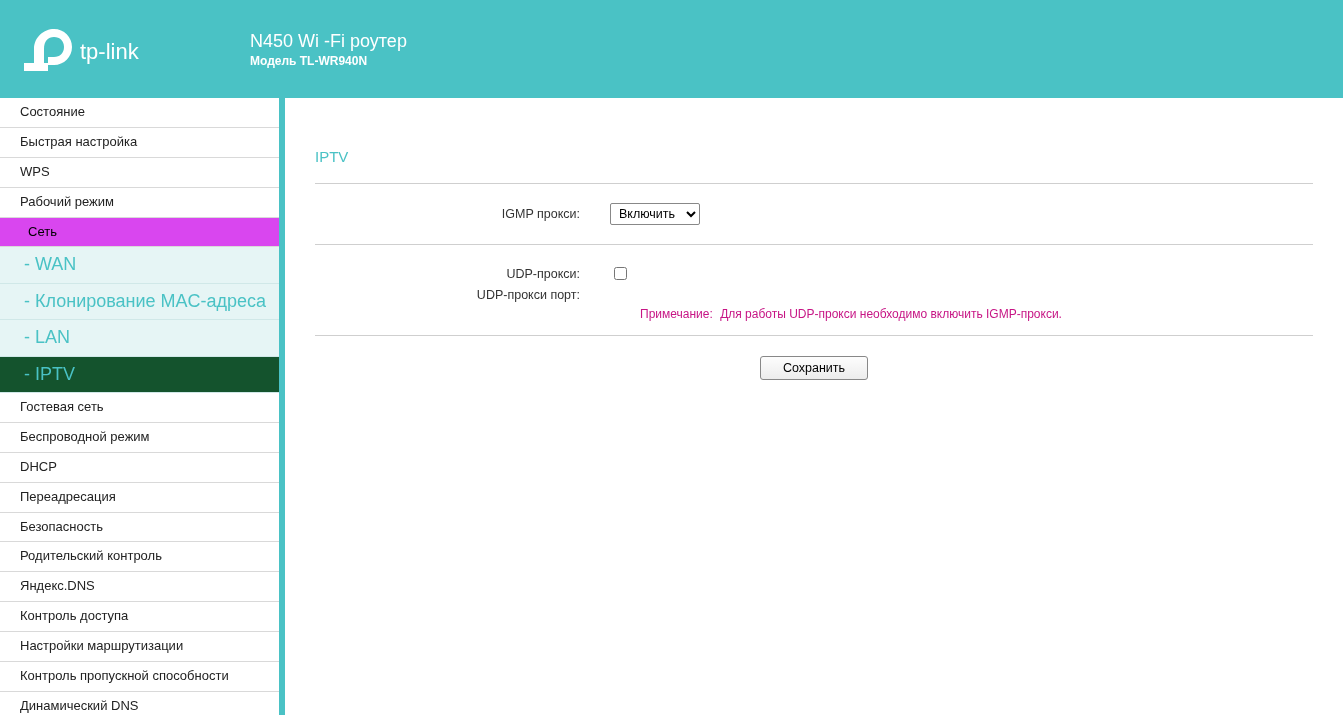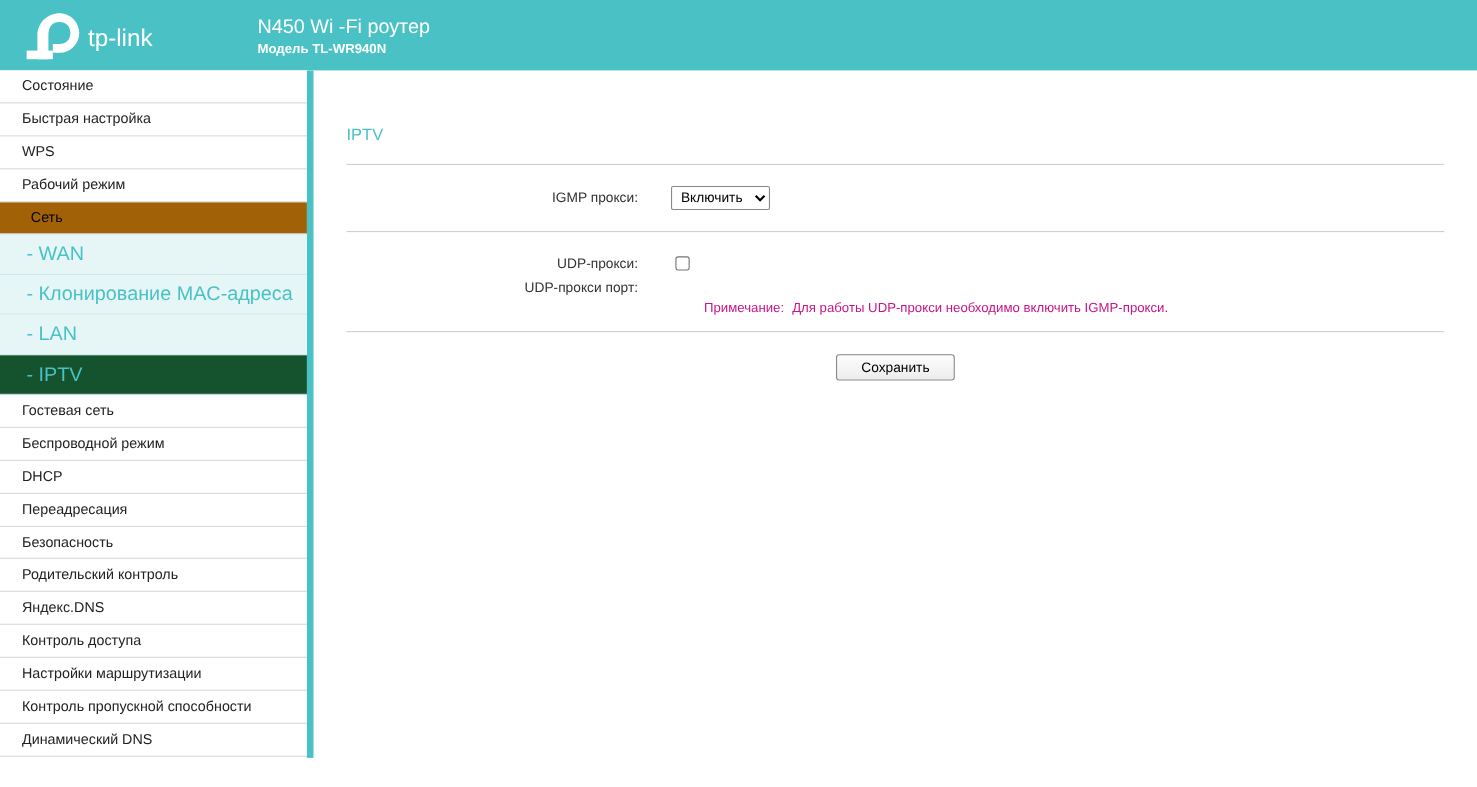--- a/index.html
+++ b/index.html
@@ -4,23 +4,24 @@
 <style>
   * { box-sizing: border-box; }
   html, body {
     margin: 0; padding: 0; width: 1343px; height: 715px;
     font-family: Arial, Helvetica, sans-serif;
     font-size: 13px; color: #222; background: #fff;
   }
   
   .header {
     background: #4ac2c5;
-    height: 64px; width: 100%;
+    height: 98px; width: 100%;
     display: flex; align-items: center;
     padding-left: 24px;
+    gap: 16px;
   }
   .logo-wrap { display: flex; align-items: center; gap: 6px; margin-right: 60px; }
   .logo-wrap svg { display: block; }
   .header-titles { color: #fff; }
   .header-title { font-size: 18px; font-weight: normal; margin-bottom: 2px; }
   .header-subtitle { font-size: 12px; font-weight: bold; }
   
   .body-wrap { display: flex; height: calc(100% - 90px); }
   .sidebar {
     width: 285px; flex: 0 0 285px;
@@ -29,21 +30,21 @@
   }
   .nav { list-style: none; margin: 0; padding: 0; }
   .nav li {
     padding: 6px 10px 6px 20px;
     border-bottom: 1px solid #d9d9d9;
     cursor: pointer;
     font-size: 13px;
     color: #222;
     line-height: 1.3;
   }
-  .nav li.active { background: #a16207; color: #000; padding-left: 28px; }
+  .nav li.active { background: #d946ef; color: #000; padding-left: 28px; }
   .nav li.sub {
     background: #e6f5f5;
     color: #4ac2c5;
     padding-left: 24px;
     border-bottom: 1px solid #d0e8e8;
     font-size: 18px;
   }
   .nav li.sub.selected { background: #14532d; }
   .content {
     flex: 1; padding: 40px 30px 10px 30px;

